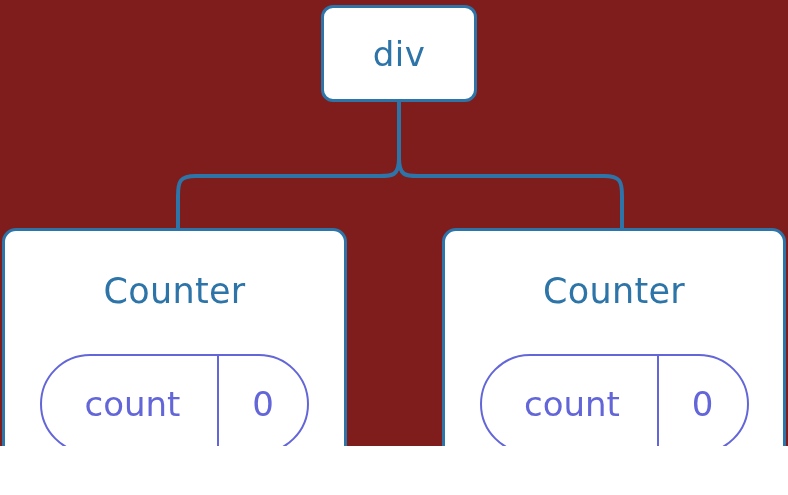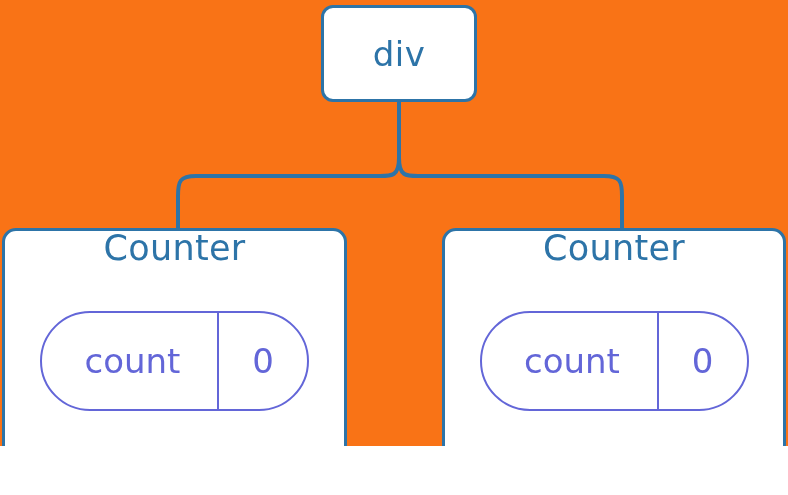--- a/index.html
+++ b/index.html
@@ -9,21 +9,21 @@
   body {
     width: 788px;
     height: 495px;
     overflow: hidden;
     font-family: "DejaVu Sans", sans-serif;
   }
   #stage {
     position: relative;
     width: 788px;
     height: 446px;
-    background: #f97316;
+    background: #7f1d1d;
     overflow: hidden;
     text-decoration: underline;
   }
 
   
   #edges {
     position: absolute;
     left: 0;
     top: 0;
     width: 788px;
@@ -68,20 +68,21 @@
   }
   .comp-card.left {
     left: 2px;
     width: 345px;
   }
   .comp-card.right {
     left: 442px;
     width: 344px;
   }
   .comp-title {
+    margin-top: 43px;
     font-size: 35px;
     color: #2d74a8;
     line-height: 1;
     letter-spacing: 0.3px;
   }
 
   
   .state-pill {
     margin-top: 45px;
     height: 100px;

